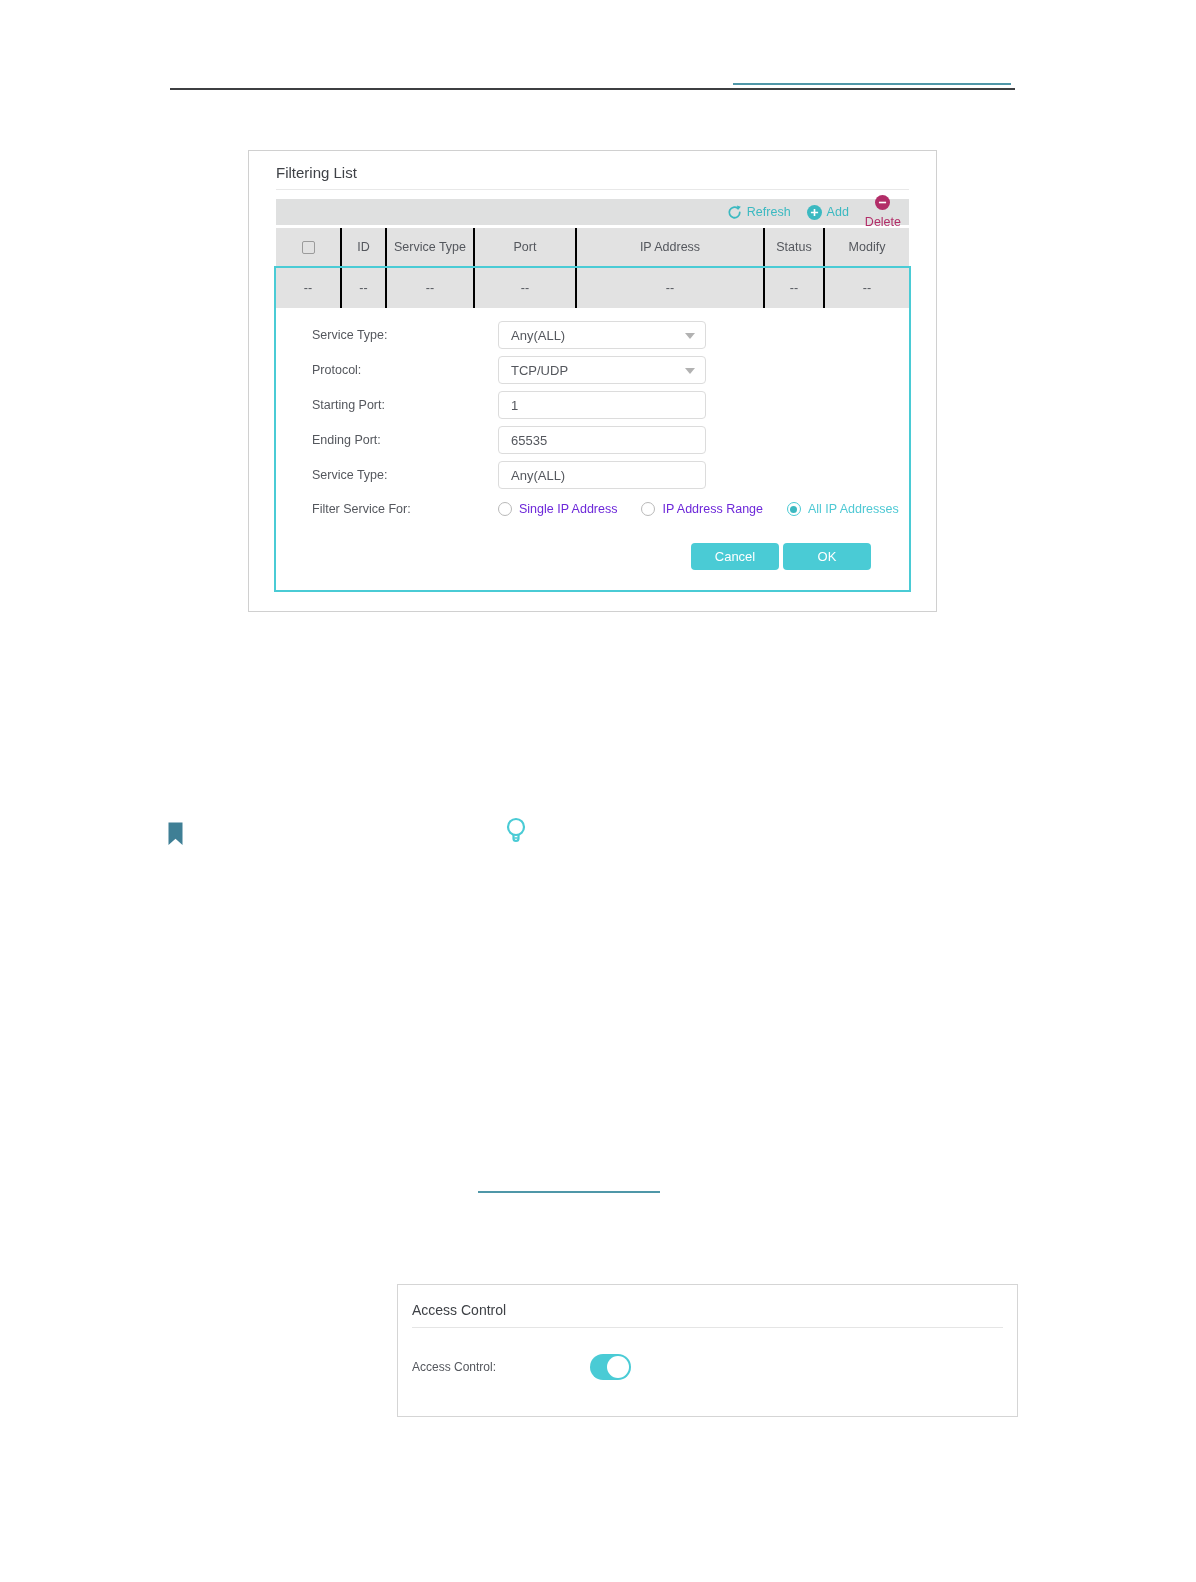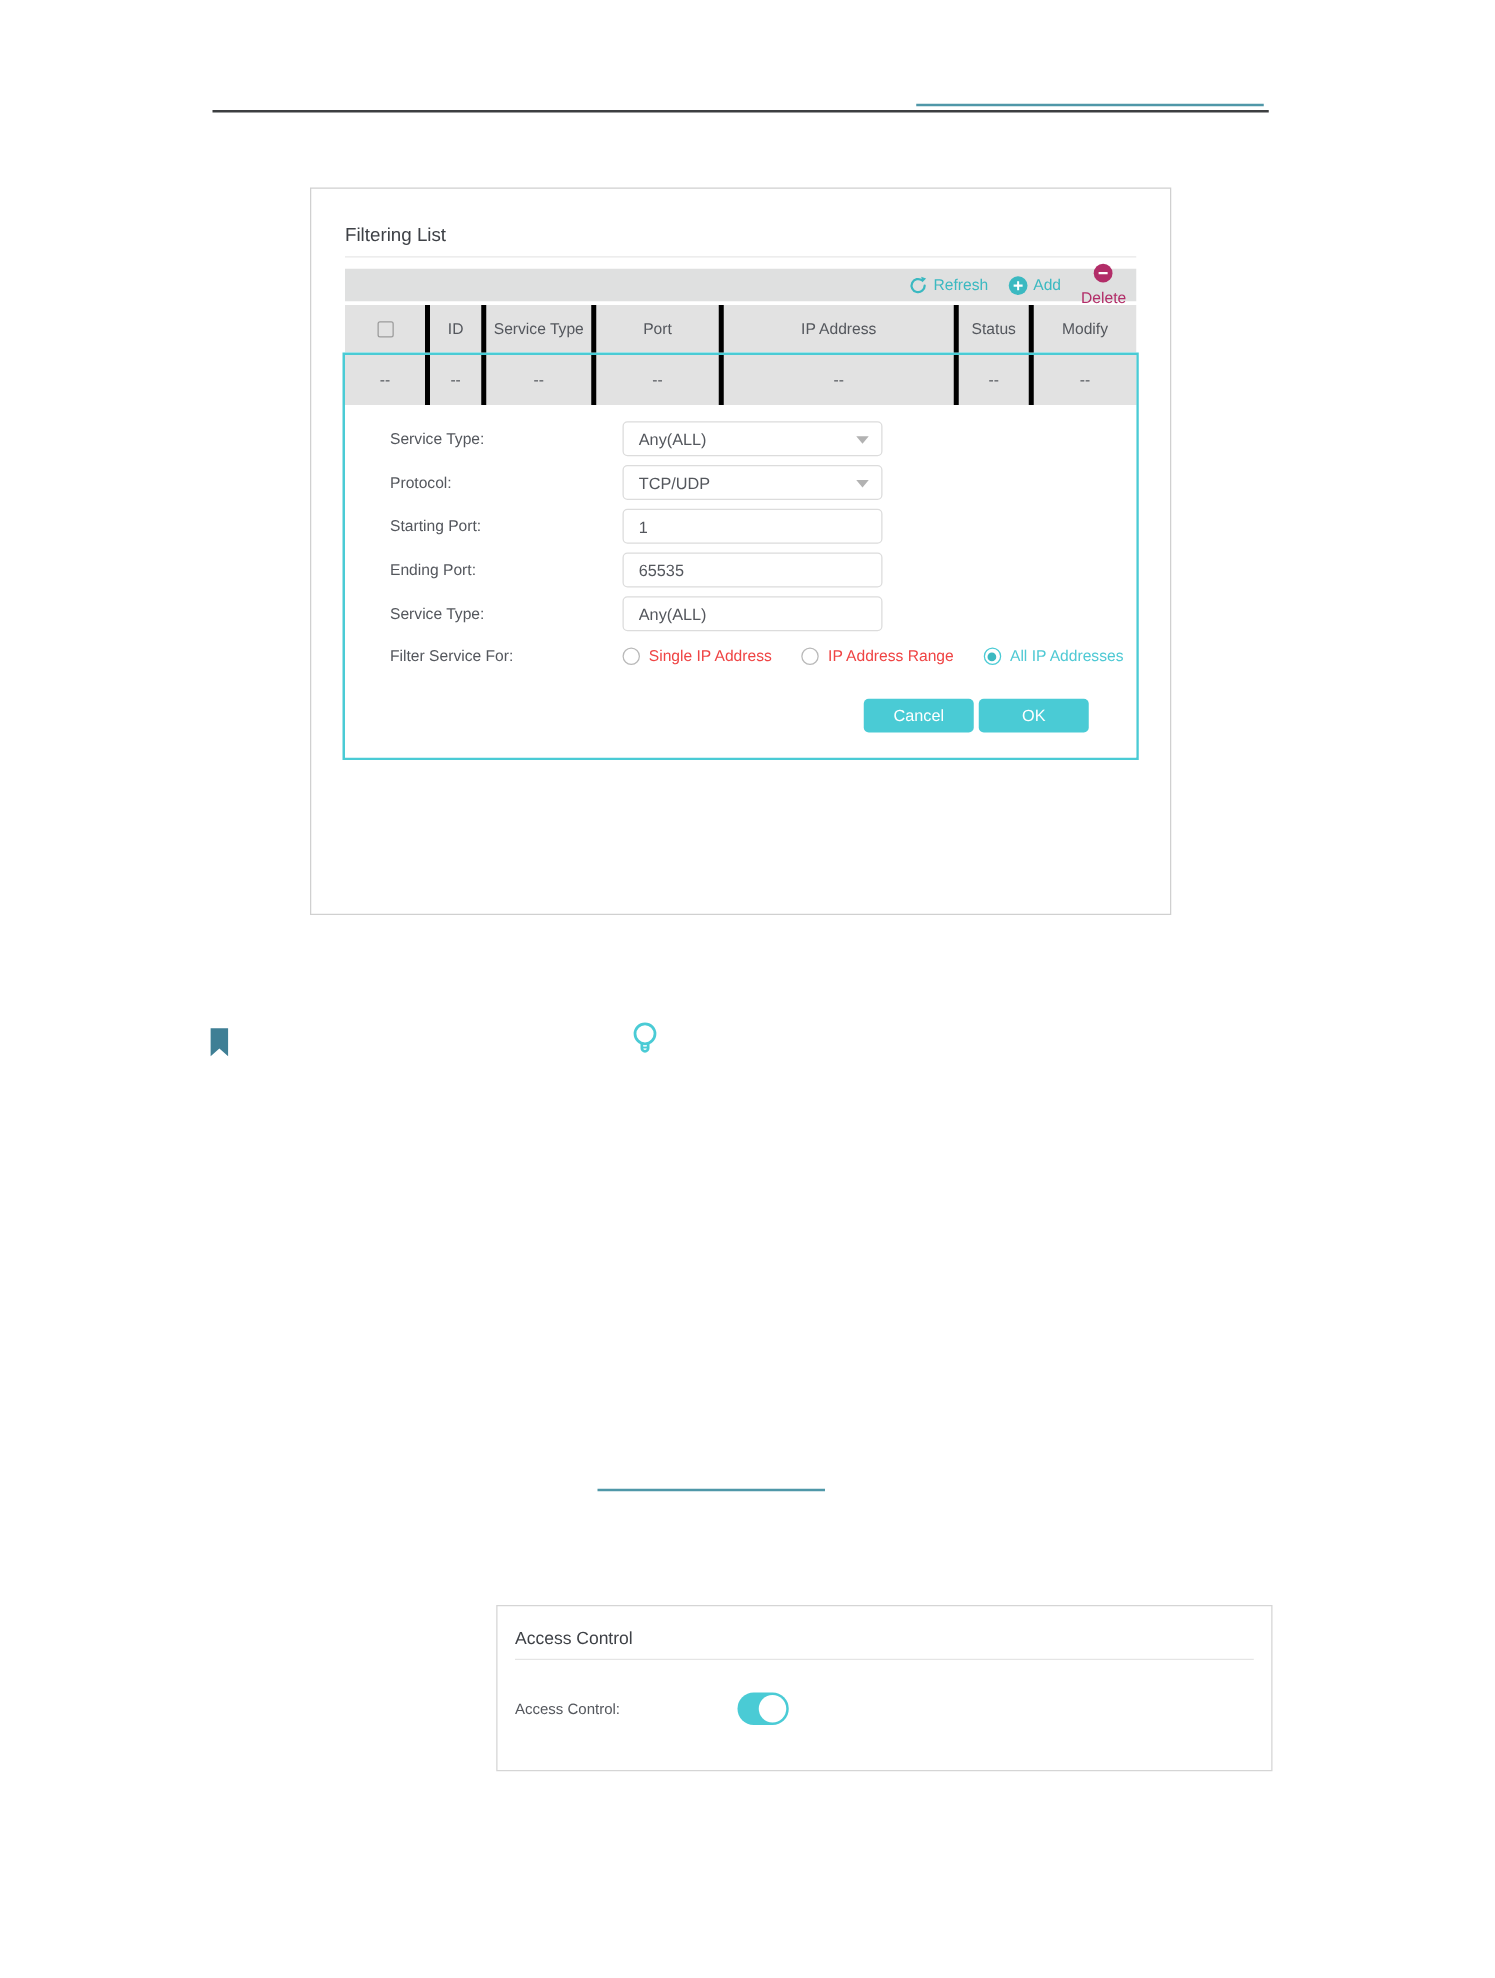--- a/index.html
+++ b/index.html
@@ -7,55 +7,55 @@
   body { font-family: "Liberation Sans", "DejaVu Sans", sans-serif; color: #54575d; }
   .page { position: relative; width: 1196px; height: 1582px; background: #fff; overflow: hidden; }
 
   
   .hdr-rule-dark { position: absolute; left: 170px; top: 88px; width: 845px; height: 2px; background: #3d3f41; }
   .hdr-rule-teal { position: absolute; left: 733px; top: 83px; width: 278px; height: 2px; background: #4f97a8; }
   .mid-underline { position: absolute; left: 478px; top: 1191px; width: 182px; height: 2px; background: #4f97a8; }
 
   
   .panel { background: #fff; border: 1px solid #d0d0d0; }
-  .filtering-panel { position: absolute; left: 248px; top: 150px; width: 689px; height: 582px; padding: 16px 27px; }
+  .filtering-panel { position: absolute; left: 248px; top: 150px; width: 689px; height: 462px; padding: 0 27px; }
   .panel-title { font-size: 15px; font-weight: 400; color: #3e4146; }
   .filtering-panel .panel-title { margin-top: 13px; }
   .title-divider { height: 1px; background: #e8e8e8; margin-top: 8px; }
 
   .toolbar { margin-top: 9px; height: 26px; background: #dfe0e0; display: flex; justify-content: flex-end;
              align-items: center; gap: 16px; padding-right: 8px; font-size: 12.5px; }
   .tool { display: inline-flex; align-items: center; gap: 5px; cursor: pointer; color: #3bb9c1; }
   .tool.delete { color: #b22d68; flex-direction: column; }
   .circle-icon { width: 15px; height: 15px; border-radius: 50%; display: inline-flex; align-items: center; justify-content: center; }
   .circle-icon.add-bg { background: #3bb9c1; }
   .circle-icon.del-bg { background: #b22d68; }
 
   .grid { display: grid; grid-template-columns: 64px 45px 88px 102px 188px 60px 86px; }
   .thead { margin-top: 3px; background: #e2e2e2; height: 38px; font-size: 12.5px; color: #54575d; }
-  .cell { display: flex; align-items: center; justify-content: center; height: 100%; border-left: 4px solid #000000; }
+  .cell { display: flex; align-items: center; justify-content: center; height: 100%; border-left: 2px solid #000000; }
   .cell:first-child { border-left: none; }
   .checkbox { width: 13px; height: 13px; border: 1px solid #9b9b9b; border-radius: 2px; background: transparent; cursor: pointer; }
 
   .edit-wrapper { margin: 0 -2px; border: 2px solid #4acbd5; background: #fff; }
   .trow { background: #e2e2e2; height: 40px; font-size: 12.5px; color: #54575d; }
 
   .form { padding: 13px 0 20px 36px; background: #fff; }
   .form-row { display: flex; align-items: center; height: 28px; margin-bottom: 7px; }
   .form-label { width: 186px; font-size: 12.5px; color: #54575d; }
   .field { position: relative; width: 208px; height: 28px; border: 1px solid #dcdcdc; border-radius: 4px;
            background: #fff; display: flex; align-items: center; padding: 0 12px; font-size: 13px; color: #54575d; }
   .field.select { cursor: pointer; }
   .select-arrow { position: absolute; right: 10px; top: 11px; width: 0; height: 0;
                   border-left: 5px solid transparent; border-right: 5px solid transparent; border-top: 6px solid #b2b2b2; }
   input.field { outline: none; }
 
   .radio-row { display: flex; align-items: center; margin-top: 12px; height: 16px; }
   .radio-group { display: flex; align-items: center; gap: 24px; font-size: 12.5px; }
-  .radio-opt { display: inline-flex; align-items: center; gap: 7px; cursor: pointer; color: #ef4444; }
+  .radio-opt { display: inline-flex; align-items: center; gap: 7px; cursor: pointer; color: #6d28d9; }
   .radio-circle { width: 14px; height: 14px; border: 1px solid #b9b9b9; border-radius: 50%; background: #fff;
                   display: inline-flex; align-items: center; justify-content: center; }
   .radio-opt.selected .radio-circle { border-color: #4acbd5; }
   .radio-opt.selected .radio-circle::after { content: ""; width: 7px; height: 7px; border-radius: 50%; background: #3bb9c1; }
   .radio-opt.selected { color: #4fc9d4; }
 
   .btn-row { display: flex; justify-content: flex-end; gap: 4px; margin-top: 26px; padding-right: 38px; }
   .btn { width: 88px; height: 27px; background: #4acbd5; color: #fff; border: none; border-radius: 4px;
          font-size: 13px; font-family: "Liberation Sans", sans-serif; cursor: pointer; }
 

